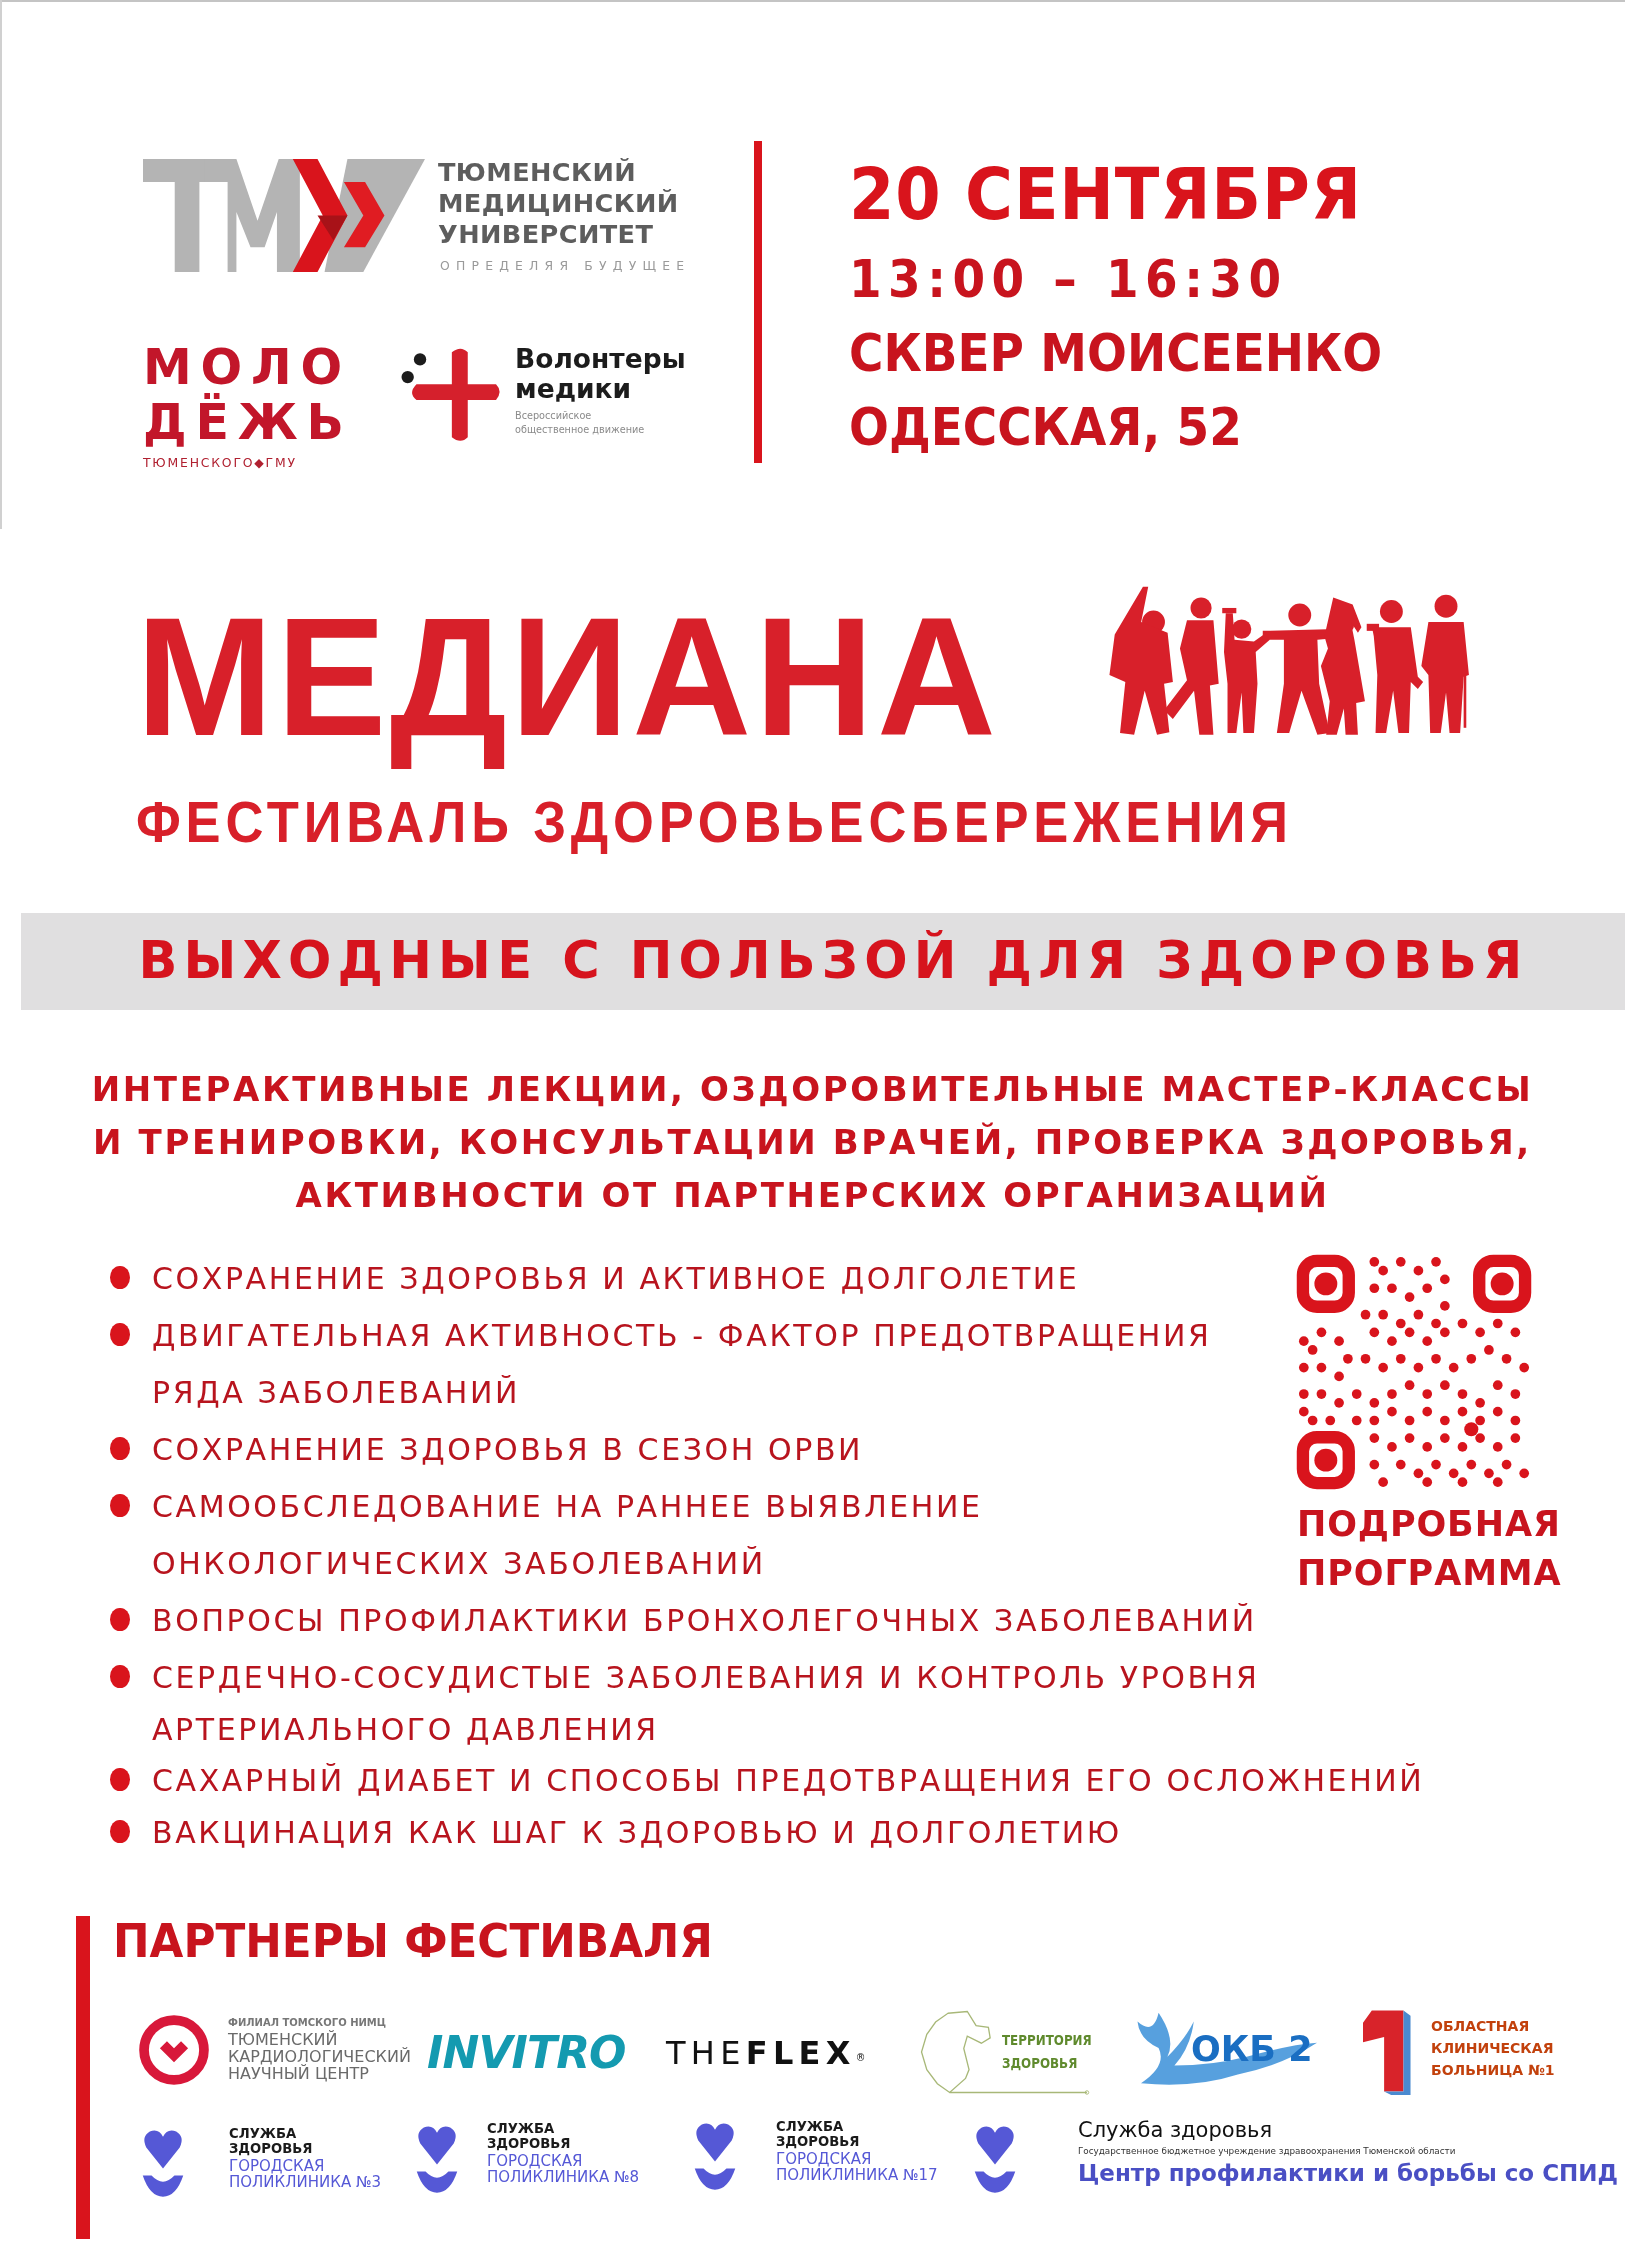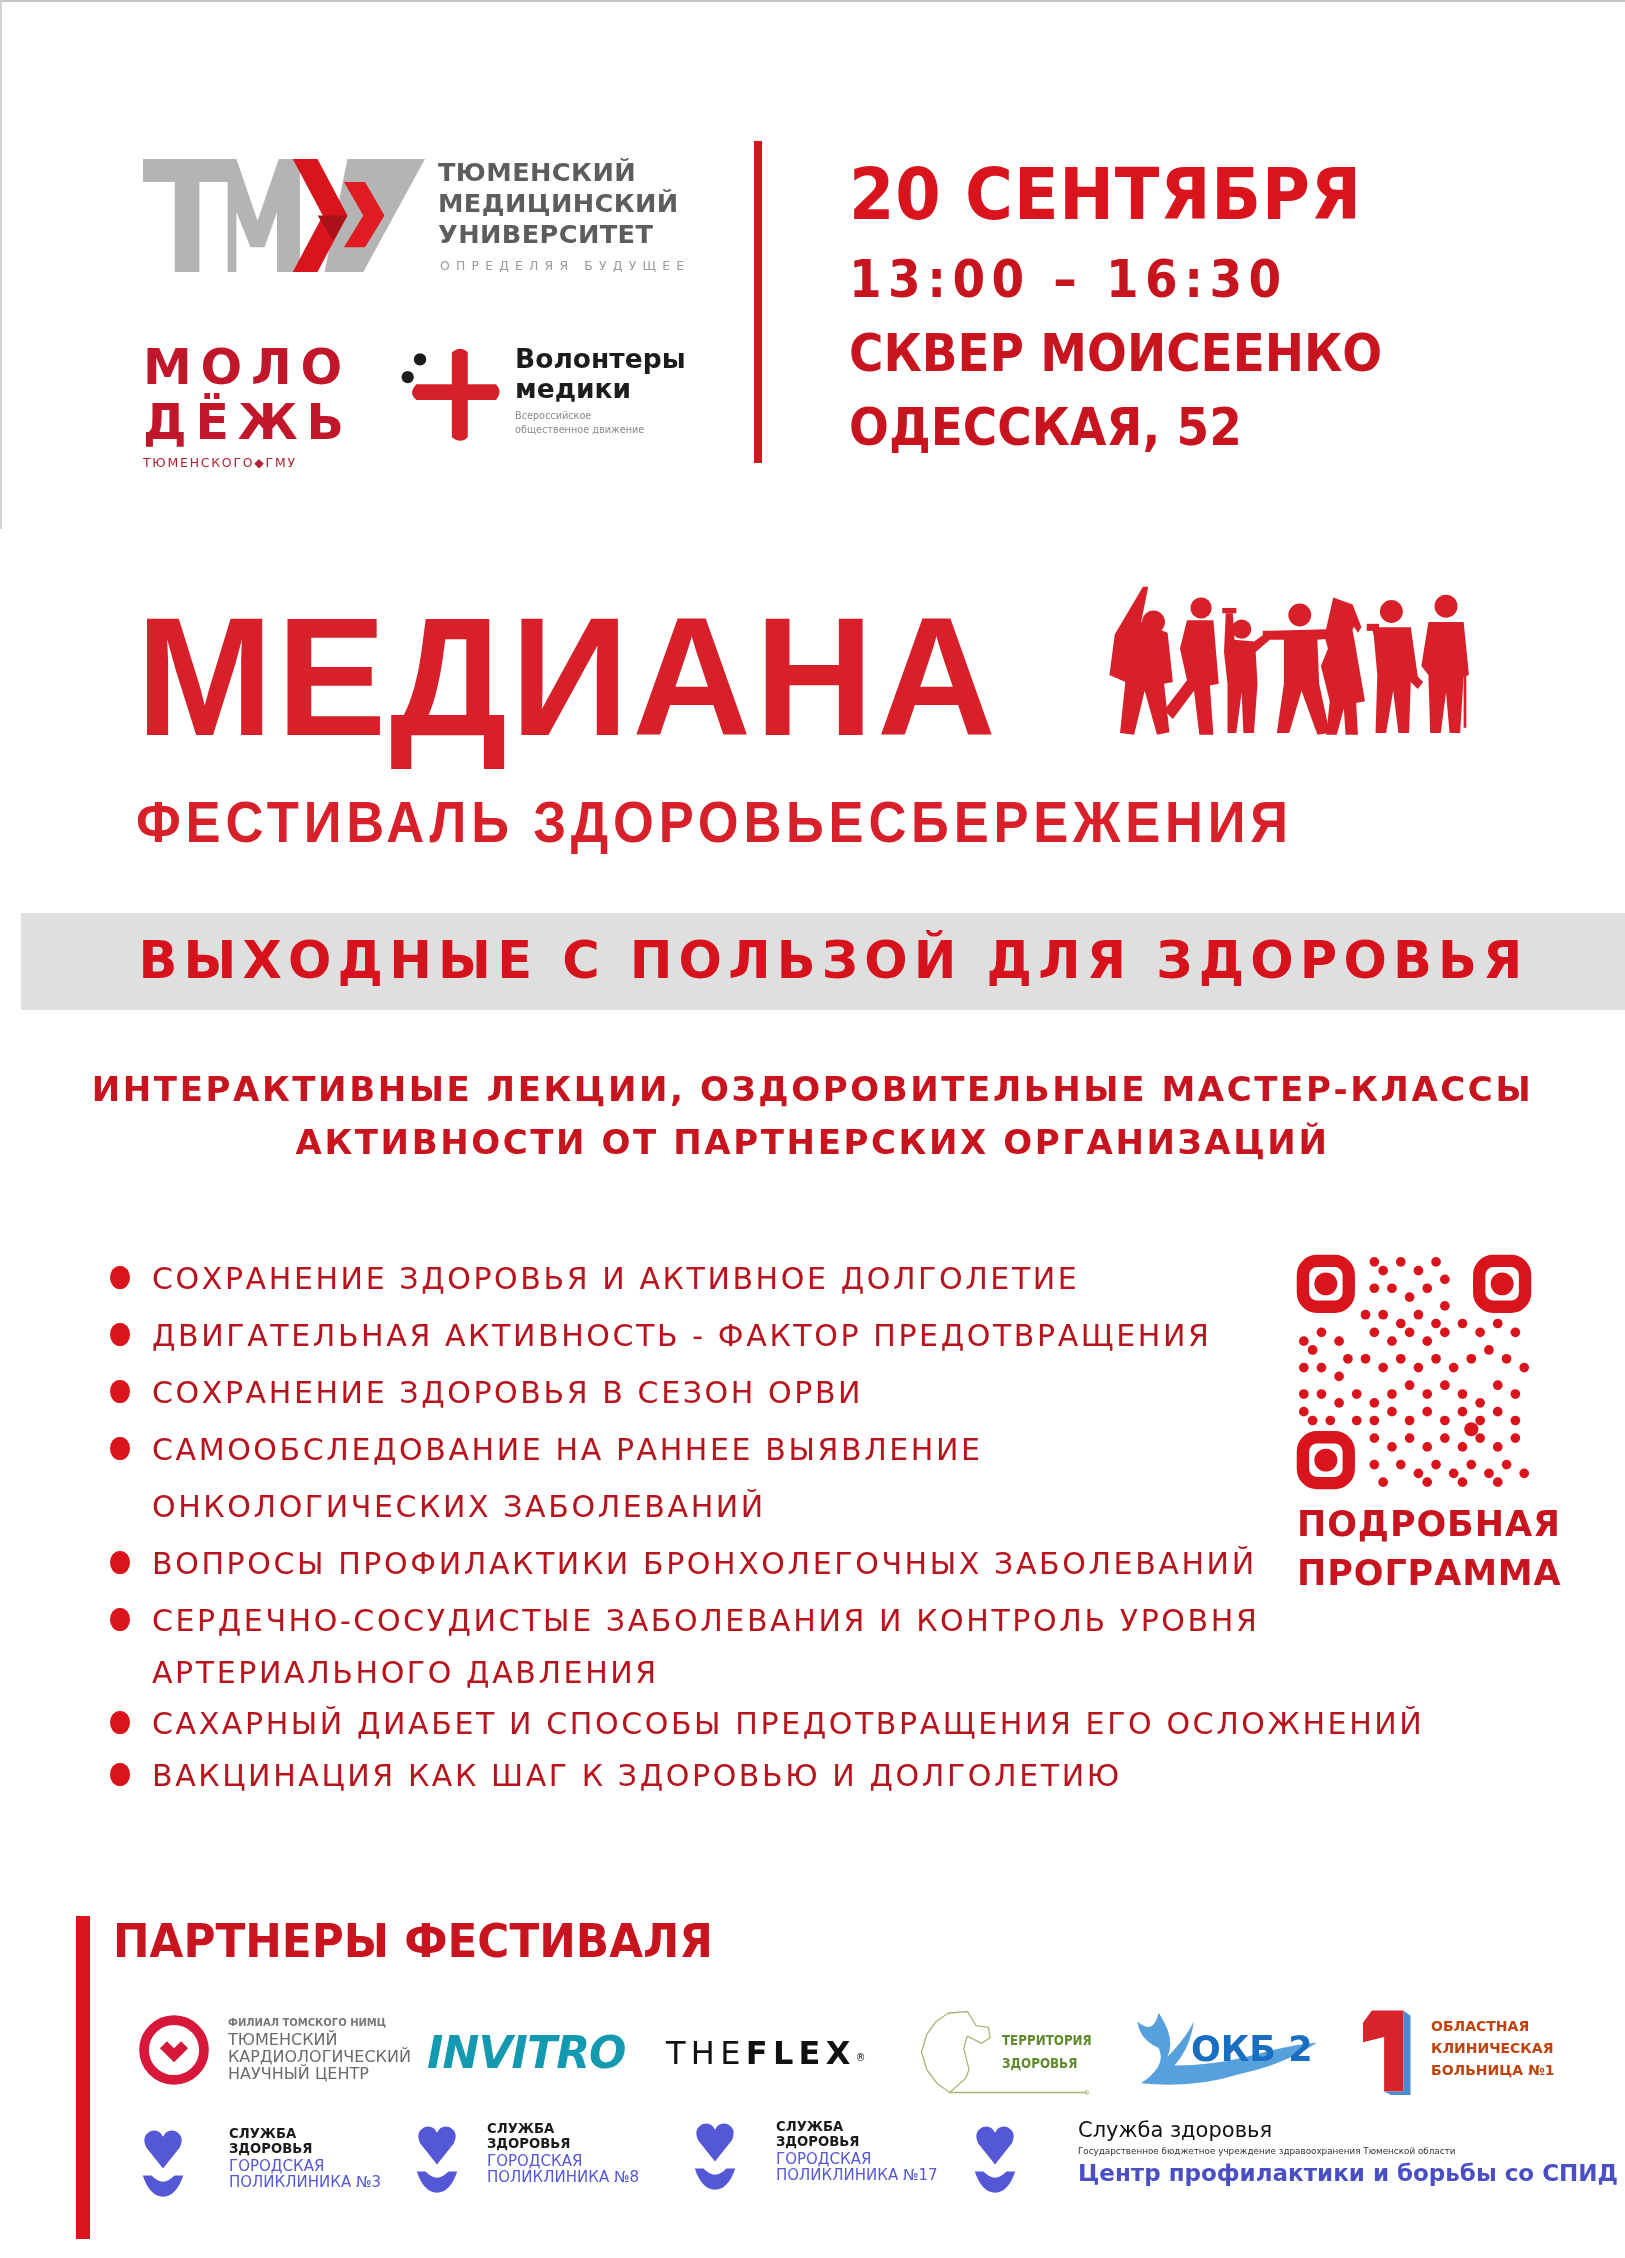--- a/index.html
+++ b/index.html
@@ -177,31 +177,33 @@
   <rect x="424" y="110" width="3" height="60"></rect>
 </svg>
 <div class="abs title-sub">ФЕСТИВАЛЬ ЗДОРОВЬЕСБЕРЕЖЕНИЯ</div>
 
 <div class="abs band">
   <div class="band-text">ВЫХОДНЫЕ С ПОЛЬЗОЙ ДЛЯ ЗДОРОВЬЯ</div>
 </div>
 
 <div class="abs intro">
   <div>ИНТЕРАКТИВНЫЕ ЛЕКЦИИ, ОЗДОРОВИТЕЛЬНЫЕ МАСТЕР-КЛАССЫ</div>
+  <div>И ТРЕНИРОВКИ, КОНСУЛЬТАЦИИ ВРАЧЕЙ, ПРОВЕРКА ЗДОРОВЬЯ,</div>
   <div>АКТИВНОСТИ ОТ ПАРТНЕРСКИХ ОРГАНИЗАЦИЙ</div>
 </div>
 
 <div class="abs topics">
   <div class="topic">
     <span class="bullet"></span>
     <span class="line">СОХРАНЕНИЕ ЗДОРОВЬЯ И АКТИВНОЕ ДОЛГОЛЕТИЕ</span>
   </div>
   <div class="topic">
     <span class="bullet"></span>
     <span class="line">ДВИГАТЕЛЬНАЯ АКТИВНОСТЬ - ФАКТОР ПРЕДОТВРАЩЕНИЯ</span>
+    <span class="line">РЯДА ЗАБОЛЕВАНИЙ</span>
   </div>
   <div class="topic">
     <span class="bullet"></span>
     <span class="line">СОХРАНЕНИЕ ЗДОРОВЬЯ В СЕЗОН ОРВИ</span>
   </div>
   <div class="topic">
     <span class="bullet"></span>
     <span class="line">САМООБСЛЕДОВАНИЕ НА РАННЕЕ ВЫЯВЛЕНИЕ</span>
     <span class="line">ОНКОЛОГИЧЕСКИХ ЗАБОЛЕВАНИЙ</span>
   </div>

